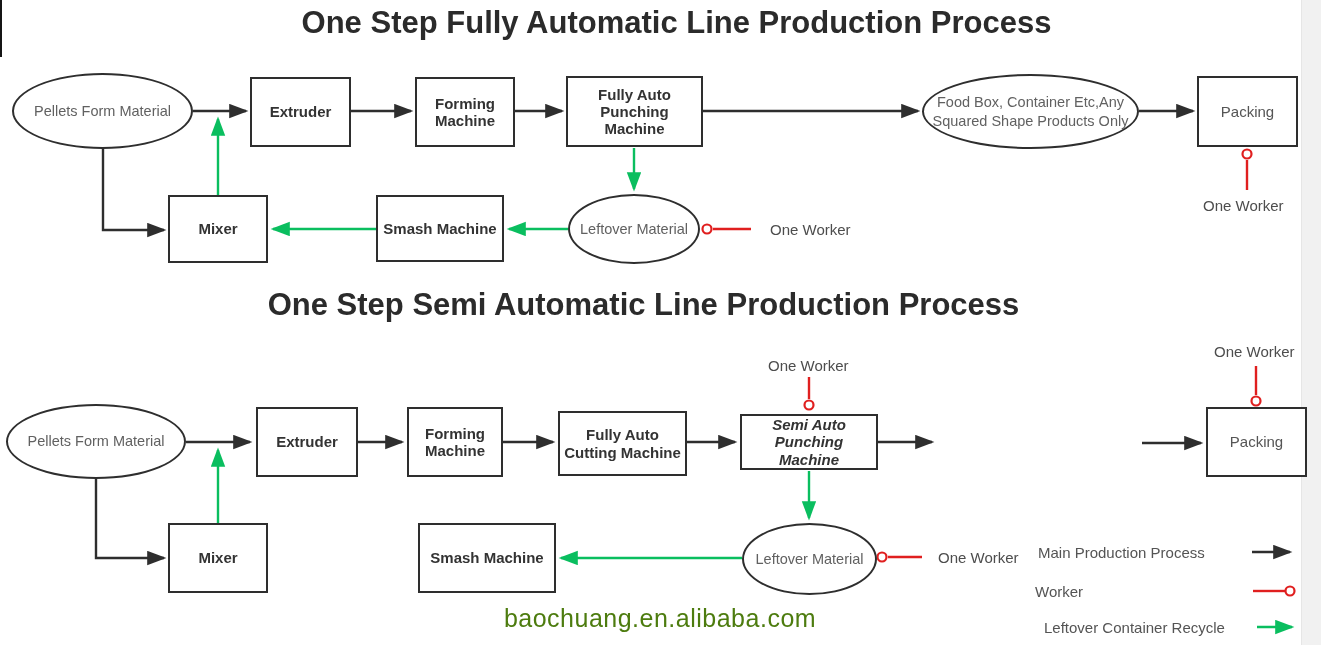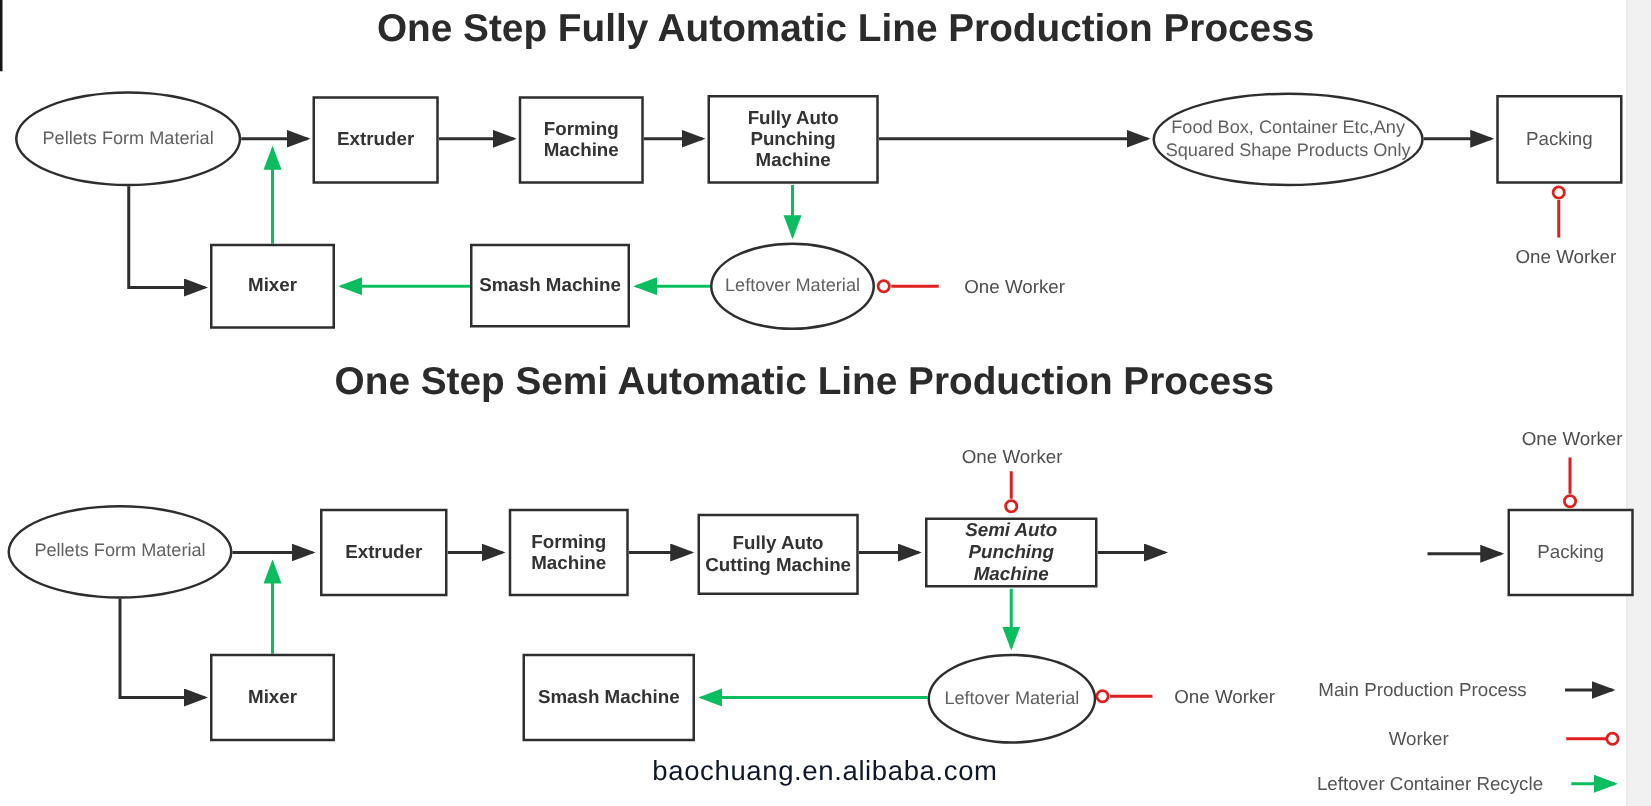--- a/index.html
+++ b/index.html
@@ -20,28 +20,28 @@
     font-size:15px;font-weight:bold;color:#333;line-height:1.15;white-space:pre-line;
   }
   .rn.plain{font-weight:normal;color:#555;}
   
   .en{
     position:absolute;box-sizing:border-box;border:2.5px solid #2e2e2e;background:#fff;
     border-radius:50%;display:flex;align-items:center;justify-content:center;text-align:center;
     font-size:14.5px;font-weight:normal;color:#616161;line-height:1.3;white-space:pre-line;
   }
   .lbl{
-    position:absolute;font-size:15px;color:#4d4d4d;text-align:right;white-space:nowrap;
+    position:absolute;font-size:15px;color:#4d4d4d;text-align:left;white-space:nowrap;
   }
   .legend-lbl{
-    position:absolute;font-size:15px;color:#545454;text-align:center;white-space:nowrap;width:200px;
+    position:absolute;font-size:15px;color:#545454;text-align:left;white-space:nowrap;width:200px;
   }
   .watermark{
     position:absolute;left:440px;top:604px;width:440px;text-align:center;
-    font-size:22px;color:#0f172a;letter-spacing:0.5px;
+    font-size:25px;color:#4d7c0f;letter-spacing:0.5px;
   }
   .edge-tick{position:absolute;left:0;top:0;width:2px;height:57px;background:#151515;}
   .edge-band{position:absolute;left:1301px;top:0;width:20px;height:645px;background:#f1f1f1;border-left:1px solid #e6e6e6;}
 </style>
 </head>
 <body>
 
 <div id="stage">
 
   <svg class="layer" width="1321" height="645" viewBox="0 0 1321 645">

